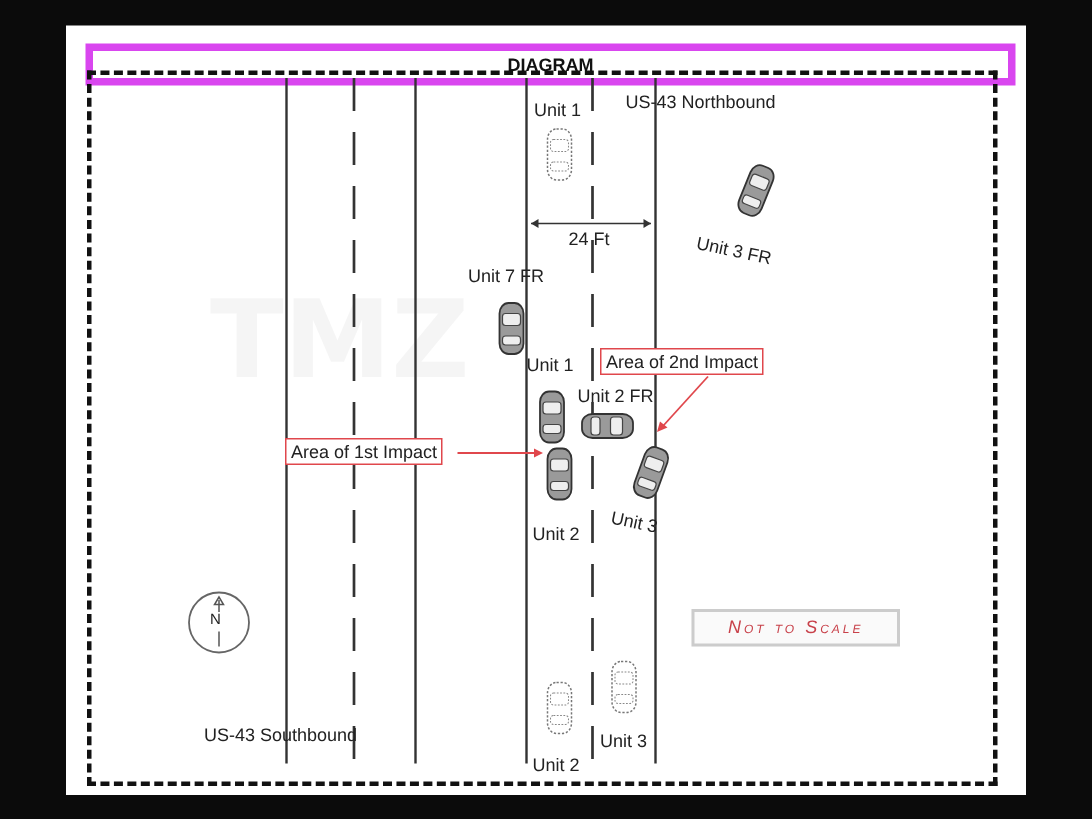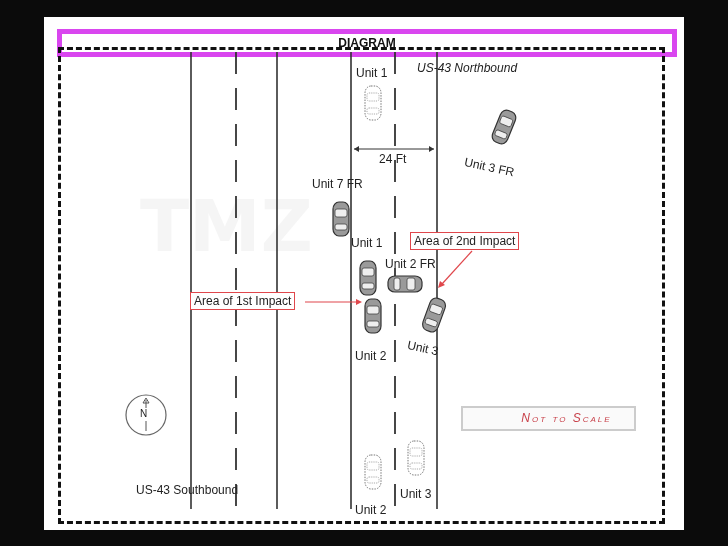--- a/index.html
+++ b/index.html
@@ -3,21 +3,21 @@
 <meta charset="utf-8">
 <style>
   html,body{margin:0;padding:0;}
   body{width:728px;height:546px;background:#0b0b0b;position:relative;overflow:hidden;font-family:"Liberation Sans",sans-serif;}
   .paper{position:absolute;left:44px;top:17px;width:640px;height:513px;background:#ffffff;}
   .header{position:absolute;left:57px;top:29px;width:610px;height:18px;border:5px solid #d946ef;background:#fff;text-align:center;font-weight:bold;font-size:12px;line-height:18px;color:#111;}
   .frame{position:absolute;left:58px;top:47px;width:607px;height:477px;border:3px dashed #111;box-sizing:border-box;}
   svg.scene{position:absolute;left:0;top:0;}
   .lbl{position:absolute;font-size:12px;color:#222;white-space:nowrap;}
   .callout{position:absolute;font-size:12px;color:#222;border:1.5px solid #e0474c;background:#fff;padding:1px 3px;white-space:nowrap;}
-  .nts{position:absolute;left:461px;top:406px;width:135px;height:21px;border:2px solid #ccc;background:#fafafa;color:#c8414a;font-size:12px;font-style:italic;letter-spacing:2px;text-align:center;line-height:21px;font-variant:small-caps;padding-left:36px;}
+  .nts{position:absolute;left:461px;top:406px;width:135px;height:21px;border:2px solid #ccc;background:#fafafa;color:#c8414a;font-size:12px;font-style:italic;letter-spacing:2px;text-align:center;line-height:21px;font-variant:small-caps;}
   .wm{position:absolute;left:140px;top:190px;font-family:"DejaVu Sans",sans-serif;font-weight:bold;color:rgba(200,200,200,0.18);pointer-events:none;}
 </style>
 </head>
 <body>
 
 <div class="paper"></div>
 <div class="header">DIAGRAM</div>
 <div class="frame"></div>
 
 <div class="wm">
@@ -67,29 +67,29 @@
   <line x1="472" y1="251" x2="442" y2="284" stroke="#e0474c" stroke-width="1.2"></line>
   <polygon points="438,288 440,281 445,285" fill="#e0474c"></polygon>
 
   <circle cx="146" cy="415" r="20" fill="#fff" stroke="#666" stroke-width="1.2"></circle>
   <line x1="146" y1="400" x2="146" y2="408" stroke="#555" stroke-width="1"></line>
   <polygon points="146,398 143,403 149,403" fill="none" stroke="#555" stroke-width="1"></polygon>
   <line x1="146" y1="421" x2="146" y2="431" stroke="#555" stroke-width="1"></line>
 </svg>
 
 <div class="lbl" style="left:356px;top:66px;">Unit 1</div>
-<div class="lbl" style="left:417px;top:61px;font-style:italic;">US-43 Northbound</div>
+<div class="lbl" style="left:417px;top:61px;">US-43 Northbound</div>
 <div class="lbl" style="left:379px;top:152px;">24 Ft</div>
 <div class="lbl" style="left:466px;top:155px;transform:rotate(12deg);transform-origin:left top;">Unit 3 FR</div>
 <div class="lbl" style="left:312px;top:177px;">Unit 7 FR</div>
 <div class="lbl" style="left:351px;top:236px;">Unit 1</div>
 <div class="lbl" style="left:385px;top:257px;">Unit 2 FR</div>
 <div class="lbl" style="left:355px;top:349px;">Unit 2</div>
 <div class="lbl" style="left:409px;top:338px;transform:rotate(12deg);transform-origin:left top;">Unit 3</div>
 <div class="lbl" style="left:140px;top:408px;font-size:10px;">N</div>
 <div class="lbl" style="left:136px;top:483px;">US-43 Southbound</div>
 <div class="lbl" style="left:355px;top:503px;">Unit 2</div>
 <div class="lbl" style="left:400px;top:487px;">Unit 3</div>
 
 <div class="callout" style="left:190px;top:292px;">Area of 1st Impact</div>
-<div class="callout" style="left:410px;top:232px;">Area of 2nd Impact</div>
+<div class="callout" style="left:400px;top:232px;">Area of 2nd Impact</div>
 
 <div class="nts">Not to Scale</div>
 
 </body></html>

